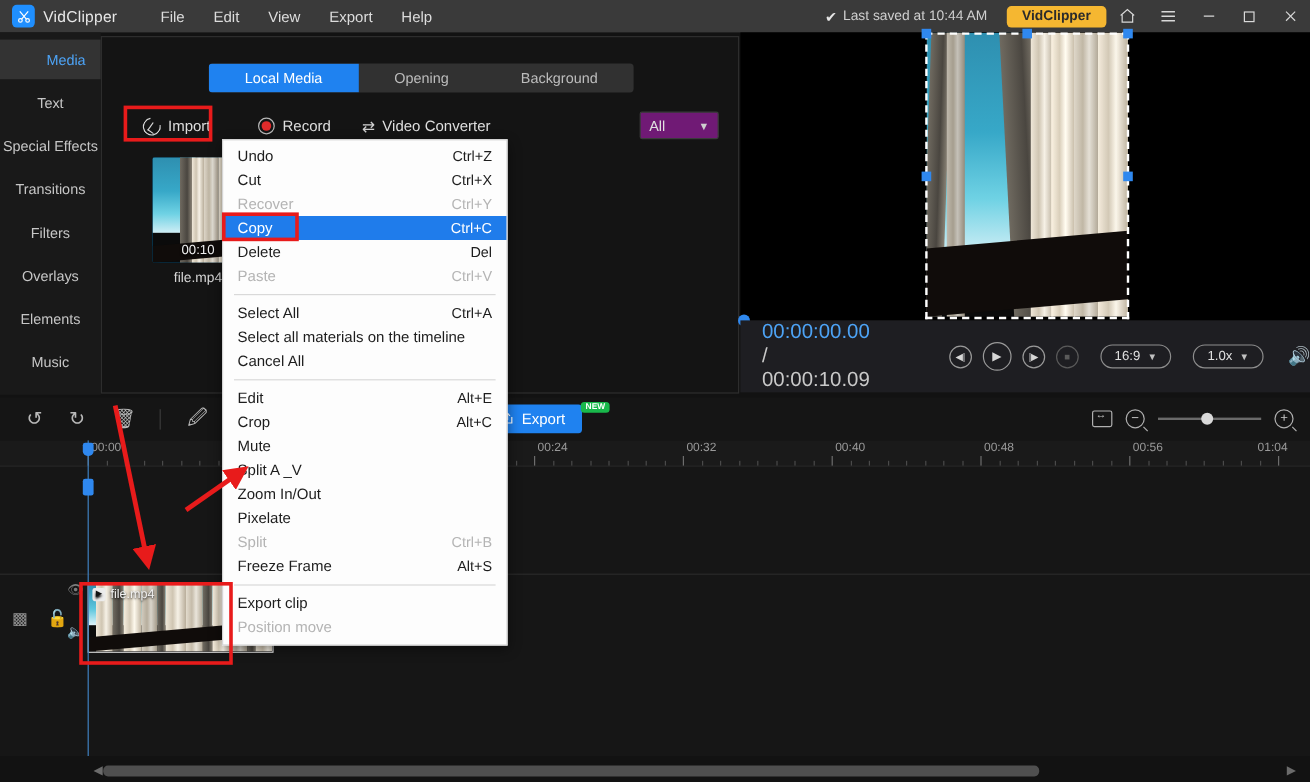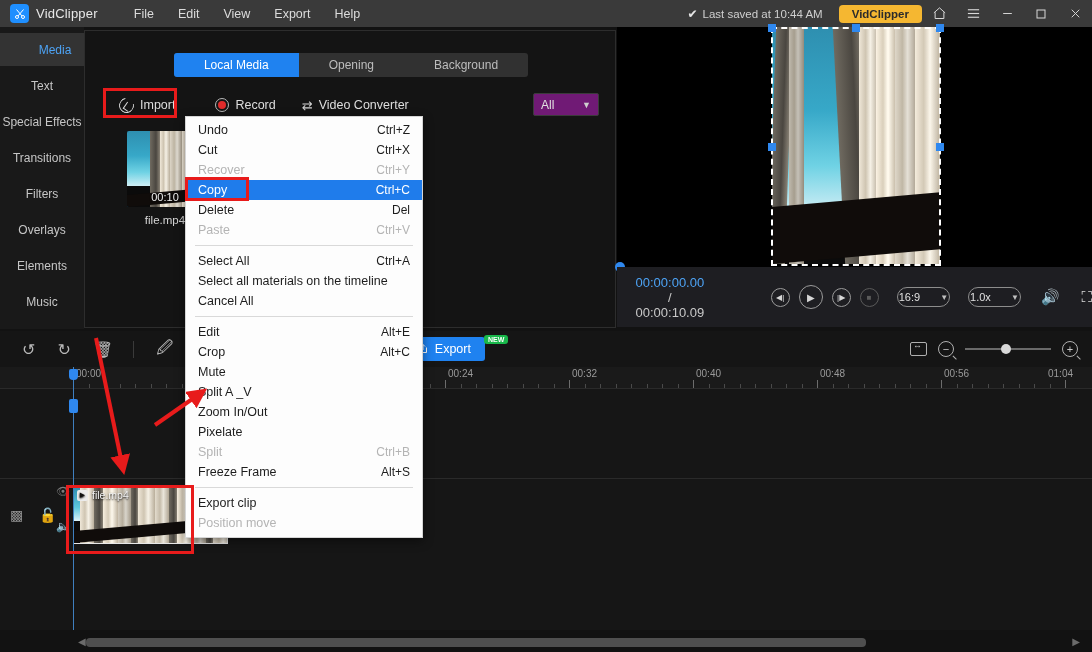--- a/index.html
+++ b/index.html
@@ -88,21 +88,21 @@
 
   .filter-select {
     position: absolute; right: 16px; top: 62px; width: 66px; height: 23px;
     background: #701a75; border: 1px solid #3b3b3b; border-radius: 2px;
     display: flex; align-items: center; padding: 0 7px; color: #e0e0e0; font-size: 12px;
   }
   .filter-select .car { margin-left: auto; font-size: 9px; color: #cfcfcf; }
 
   .media-thumb { position: absolute; left: 42px; top: 100px; width: 76px; }
   .media-thumb .tn {
-    width: 76px; height: 76px; background: #0369a1; position: relative; overflow: hidden;
+    width: 76px; height: 88px; background: #0369a1; position: relative; overflow: hidden;
     border-radius: 2px;
   }
   .media-thumb .dur {
     position: absolute; left: 0; bottom: 0; width: 100%; text-align: center;
     color: #f0f0f0; font-size: 11px; padding-bottom: 4px;
     text-shadow: 0 1px 2px #000;
   }
   .media-thumb .nm { color: #d6d6d6; font-size: 11.5px; text-align: center; margin-top: 7px; }
 
   
@@ -135,33 +135,33 @@
   }
   .sel-box {
     position: absolute; left: 154px; top: 0px; width: 170px; height: 239px;
     border: 2px dashed #ffffff; pointer-events: none;
   }
   .handle { position: absolute; width: 8px; height: 8px; background: #2f88ef; }
   .prev-bar {
     position: absolute; left: 617px; top: 267px; width: 475px; height: 60px;
     background: #1e1e22; display: flex; align-items: center;
   }
-  .tc { font-size: 13px; margin-left: 18px; text-align: center; }
+  .tc { font-size: 17px; margin-left: 18px; }
   .tc .cur { color: #4da3f5; }
   .tc .tot { color: #c9c9c9; }
   .pc { display: flex; align-items: center; gap: 9px; margin-left: 66px; }
   .cbtn {
     width: 19px; height: 19px; border-radius: 50%; border: 1.4px solid #9a9a9a;
     display: flex; align-items: center; justify-content: center; color: #d6d6d6; font-size: 8px;
   }
   .cbtn.play { width: 24px; height: 24px; font-size: 10px; }
   .cbtn.dim { border-color: #5a5a5a; color: #5a5a5a; }
   .pill {
     height: 20px; border-radius: 10px; border: 1.3px solid #8d8d8d; color: #e0e0e0;
-    font-size: 11px; display: flex; align-items: center; gap: 20px; padding: 0 1px; margin-left: 9px;
+    font-size: 11px; display: flex; align-items: center; gap: 6px; padding: 0 11px; margin-left: 9px;
   }
   .pill .car { font-size: 8px; color: #c0c0c0; }
   .icon-plain { color: #d9d9d9; font-size: 15px; margin-left: 12px; }
 
   .scrub-dot {
     position: absolute; left: 615px; top: 262px; width: 10px; height: 10px;
     border-radius: 50%; background: #2f88ef;
   }
 
   

